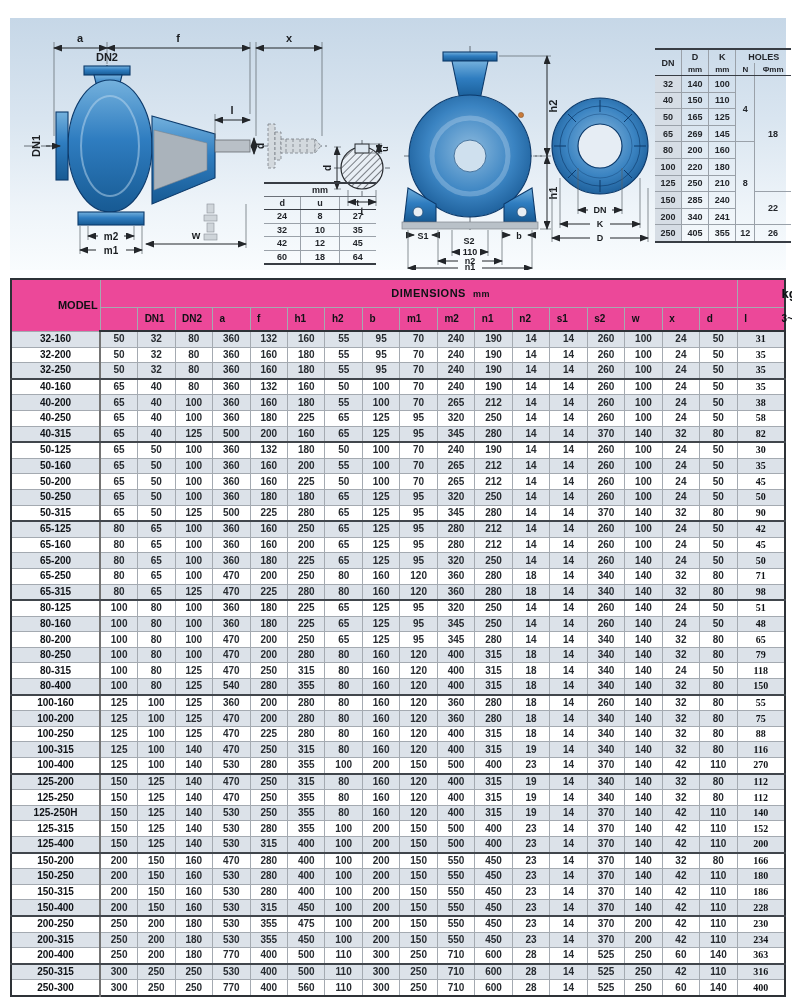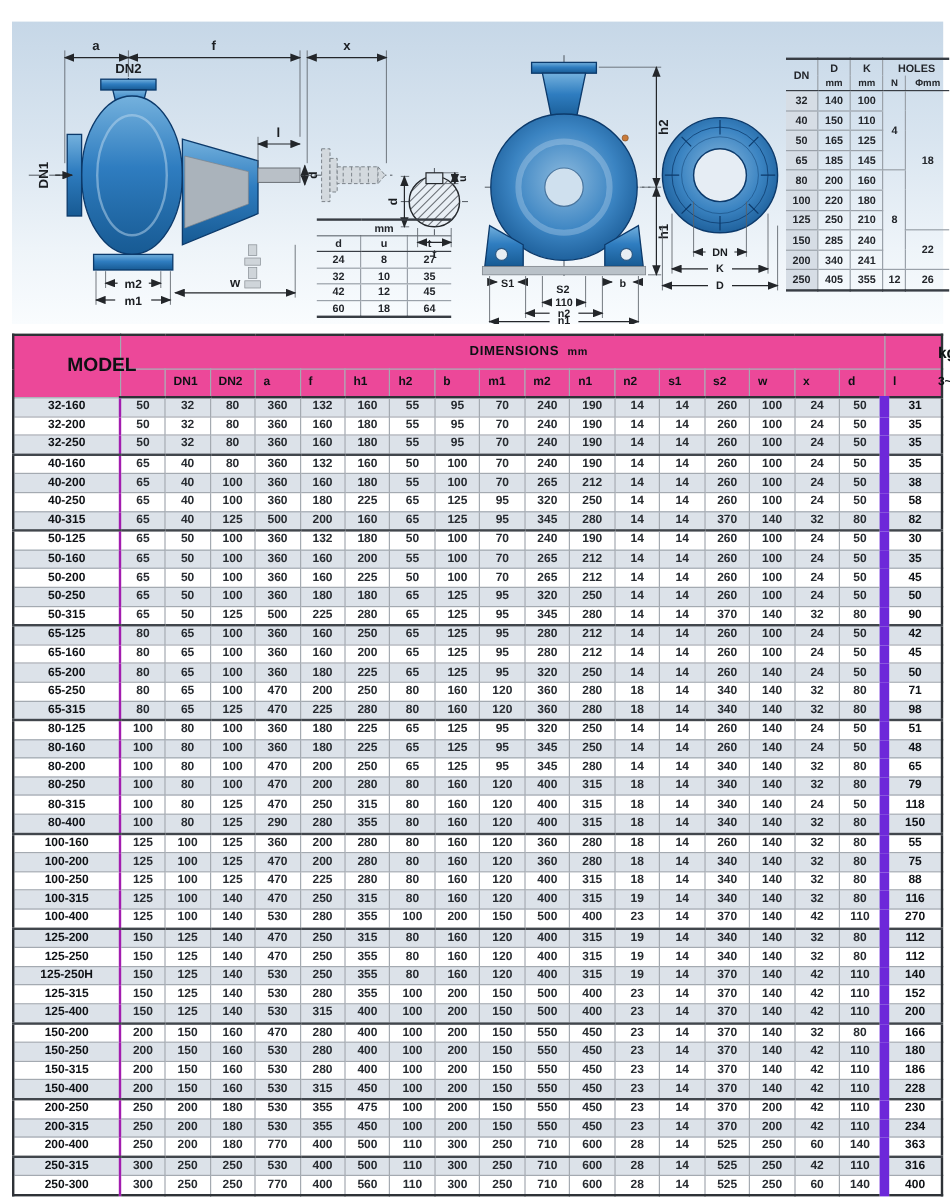--- a/index.html
+++ b/index.html
@@ -43,28 +43,28 @@
   
   .dim-table{
     position:absolute;left:10px;top:278px;width:776px;
     border-collapse:collapse;table-layout:fixed;border:2px solid #2e3237;
     background:#ffffff;
   }
   .dim-table th,.dim-table td{border:1px solid #a4aab1;text-align:center;padding:0;line-height:1;}
   .dim-table th{color:#0e1114;background:#ec4899;padding-left:44px;}
   .h1 th{height:27px;}
   .h2 th{height:22px;font-size:10px;border-bottom:2px solid #2e3237;}
-  .model-h{font-size:16px;border-right:2px solid #2e3237;}
+  .model-h{font-size:11px;border-right:2px solid #2e3237;}
   .dims-h{font-size:11px;letter-spacing:.5px;}
   .dims-h .unit{font-size:9px;margin-left:7px;}
   .kg-h{font-size:13px;border-left:2px solid #2e3237;}
   .kg-sub{border-left:2px solid #2e3237;}
   .dim-table td{height:14.6px;font-size:10px;font-weight:bold;color:#272b30;}
-  .dim-table td.model{color:#0f1216;border-right:2px solid #a21caf;}
-  .dim-table td.kg{color:#0f1216;border-left:8px solid #6d28d9;}
+  .dim-table td.model{color:#0f1216;border-right:2px solid #737373;}
+  .dim-table td.kg{color:#0f1216;border-left:1px solid #6d28d9;font-family:Liberation Serif, serif;}
   tr.shade td{background:#dce2e9;}
   tr.gend td{border-bottom:2px solid #41464c;}
 </style>
 </head>
 <body>
 
 <div class="panel">
   <svg width="776" height="252" viewBox="0 0 776 252">
     <defs>
       <linearGradient id="pb" x1="0" y1="0" x2="0" y2="1">
@@ -323,21 +323,21 @@
           <td>150</td>
           <td>110</td>
         </tr>
         <tr>
           <td class="dnc">50</td>
           <td>165</td>
           <td>125</td>
         </tr>
         <tr>
           <td class="dnc">65</td>
-          <td>185</td>
+          <td>269</td>
           <td>145</td>
         </tr>
         <tr>
           <td class="dnc">80</td>
           <td>200</td>
           <td>160</td>
           <td rowspan="5">8</td>
         </tr>
         <tr>
           <td class="dnc">100</td>
@@ -865,21 +865,21 @@
         <td class="num">140</td>
         <td class="num">24</td>
         <td class="num">50</td>
         <td class="kg">118</td>
       </tr>
       <tr class="shade gend">
         <td class="model">80-400</td>
         <td class="num">100</td>
         <td class="num">80</td>
         <td class="num">125</td>
-        <td class="num">290</td>
+        <td class="num">540</td>
         <td class="num">280</td>
         <td class="num">355</td>
         <td class="num">80</td>
         <td class="num">160</td>
         <td class="num">120</td>
         <td class="num">400</td>
         <td class="num">315</td>
         <td class="num">18</td>
         <td class="num">14</td>
         <td class="num">340</td>

